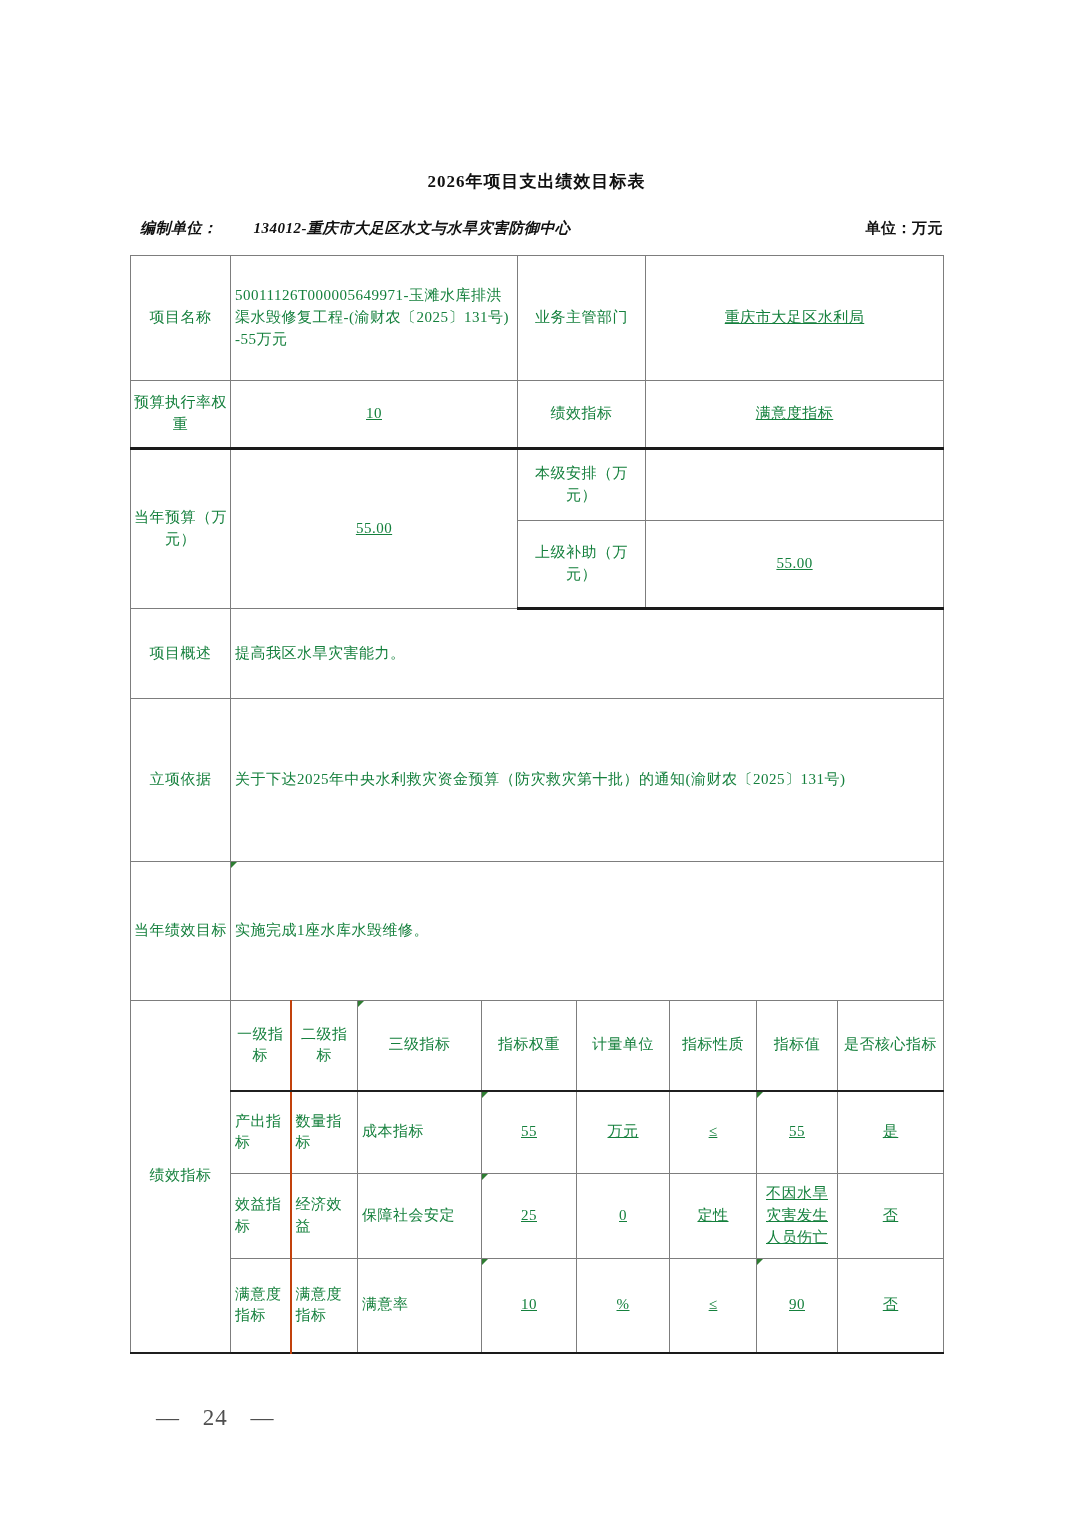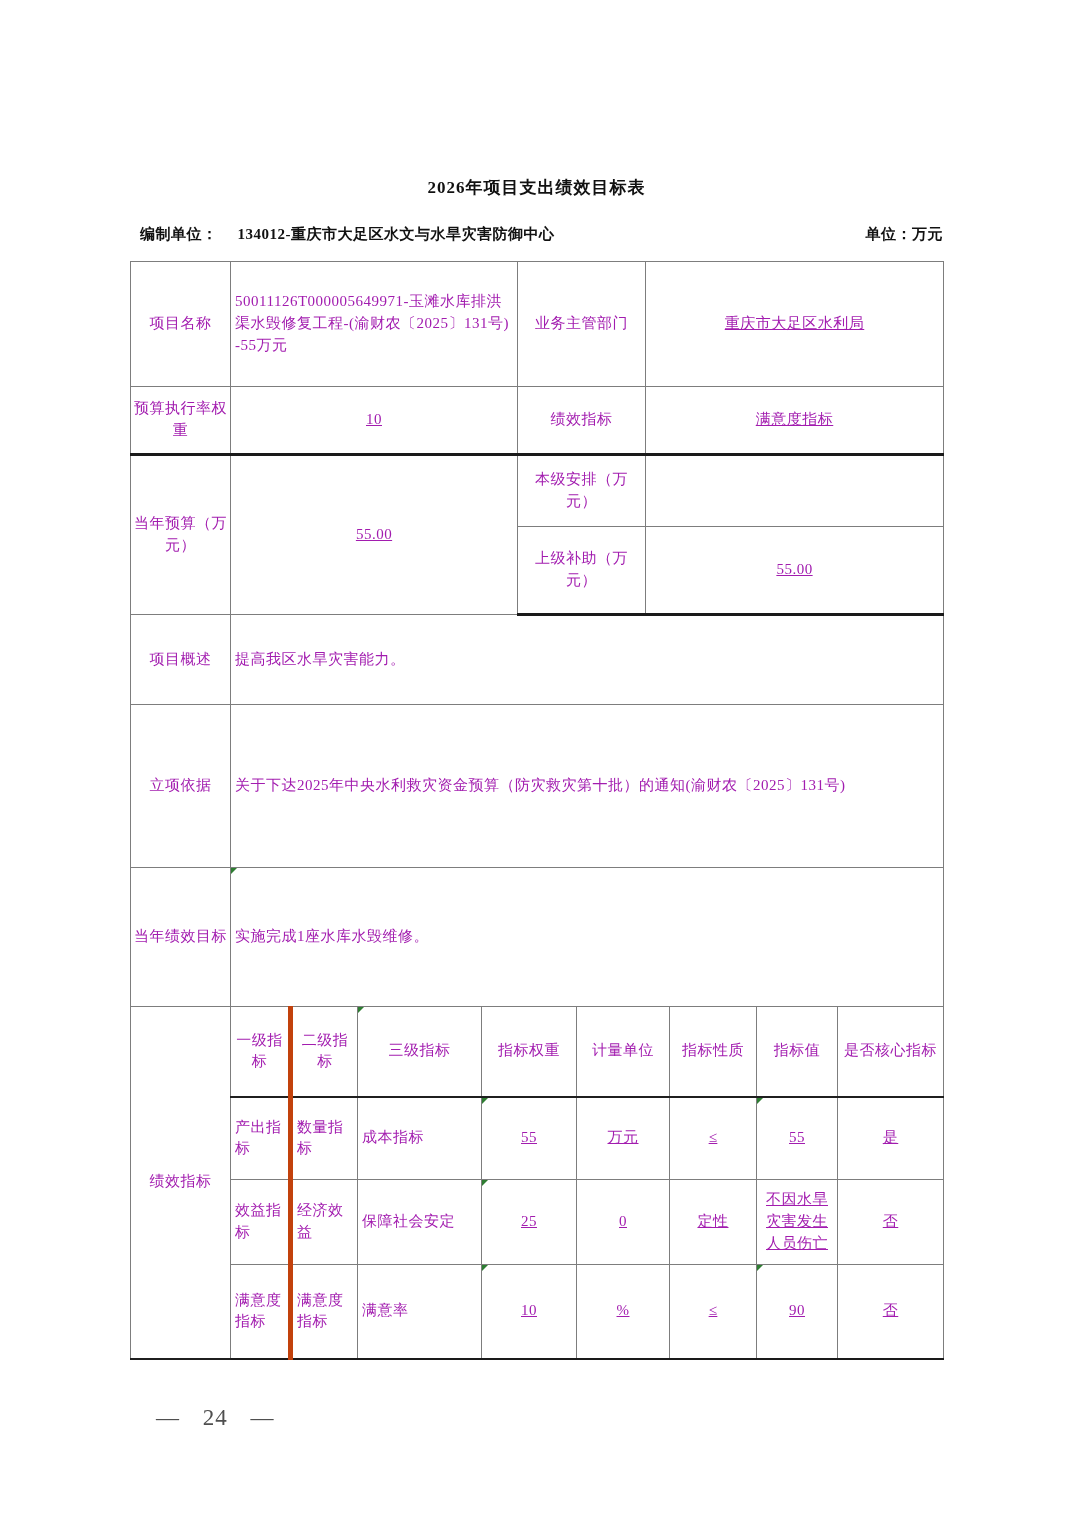--- a/index.html
+++ b/index.html
@@ -1,44 +1,44 @@
 <!DOCTYPE html>
 <html><head>
 <meta charset="utf-8">
 <style>
   html,body{margin:0;padding:0;background:#ffffff;}
   .sheet{
     position:relative;width:1074px;height:1520px;background:#ffffff;overflow:hidden;
     font-family:"Liberation Serif","DejaVu Serif",serif;color:#161616;
   }
-  .doc{position:absolute;left:130px;top:176px;width:813px;}
+  .doc{position:absolute;left:130px;top:170px;width:813px;}
   .title{
     text-align:center;font-size:17px;font-weight:bold;letter-spacing:1px;color:#111;
   }
   .meta{
     display:flex;justify-content:space-between;align-items:flex-end;
     margin-top:26px;font-size:15px;font-weight:600;letter-spacing:0.5px;color:#111;
   }
-  .meta .left{display:flex;align-items:flex-start;}
+  .meta .left{display:flex;align-items:flex-start;font-style:italic;}
   .meta .mlabel{margin-left:10px;}
-  .meta .mvalue{margin-left:20px;}
+  .meta .mvalue{margin-left:36px;}
   table{border-collapse:collapse;table-layout:fixed;width:813px;margin-top:0;}
   .t1{margin-top:17px;border:1.5px solid #2f2f2f;}
   .t2{margin-top:-1px;border:1.5px solid #2f2f2f;border-bottom:2px solid #1a1a1a;}
   td{
-    border:1px solid #7d7d7d;font-size:15px;letter-spacing:0.5px;color:#a21caf;
+    border:1px solid #7d7d7d;font-size:15px;letter-spacing:0.5px;color:#15803d;
     padding:2px 3px;vertical-align:middle;word-break:break-all;line-height:1.45;
     position:relative;
   }
   td.lbl{text-align:center;padding:2px 3px;}
   td.ctr{text-align:center;text-decoration:underline;}
   td.lft{text-align:left;padding-left:4px;}
   tr.bthick td{border-bottom:3px solid #1a1a1a;}
   tr.hdr td{border-bottom:2px solid #1f1f1f;text-align:center;}
-  td.lt-l{border-left:5px solid #c2410c;}
+  td.lt-l{border-left:2px solid #c2410c;}
   td.dk-l{border-left:1.5px solid #3c3c3c;}
   .gtri{
     position:absolute;left:0;top:0;width:0;height:0;display:block;
     border-top:6px solid #2e7d32;border-right:6px solid transparent;
   }
   .footer{
     position:absolute;left:156px;top:1405px;font-size:23px;color:#4f4f4f;
     word-spacing:16px;letter-spacing:1px;
   }
 </style>

